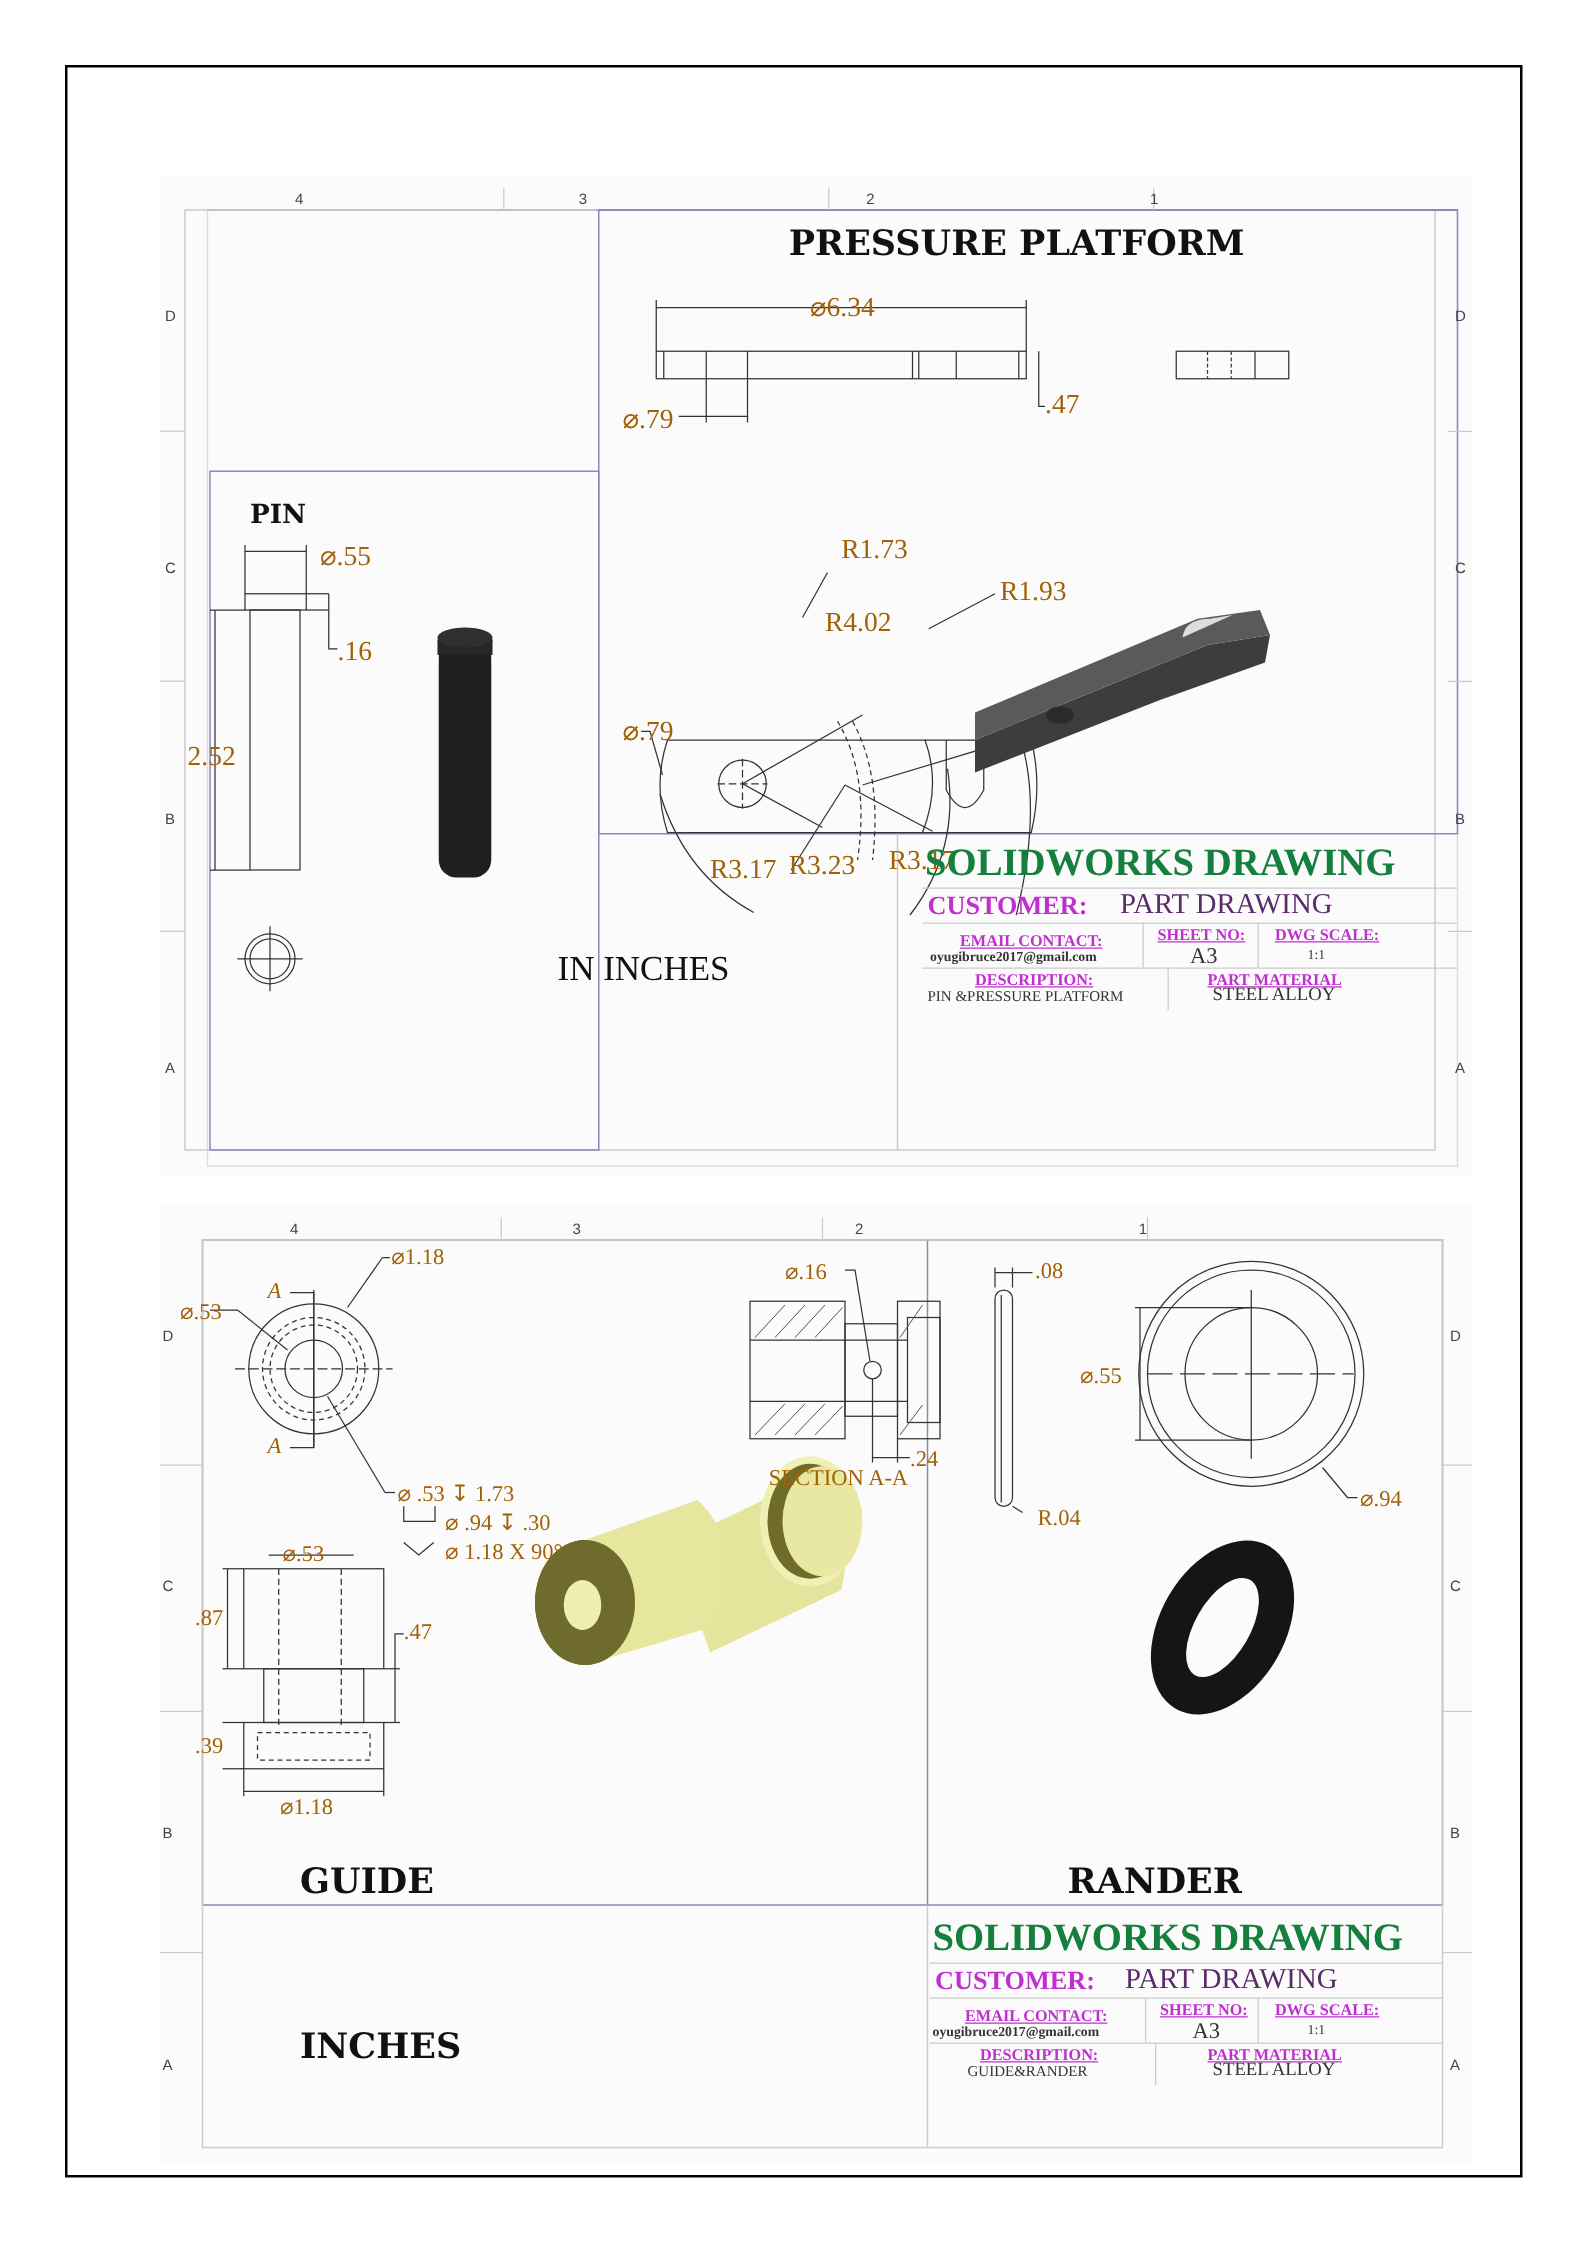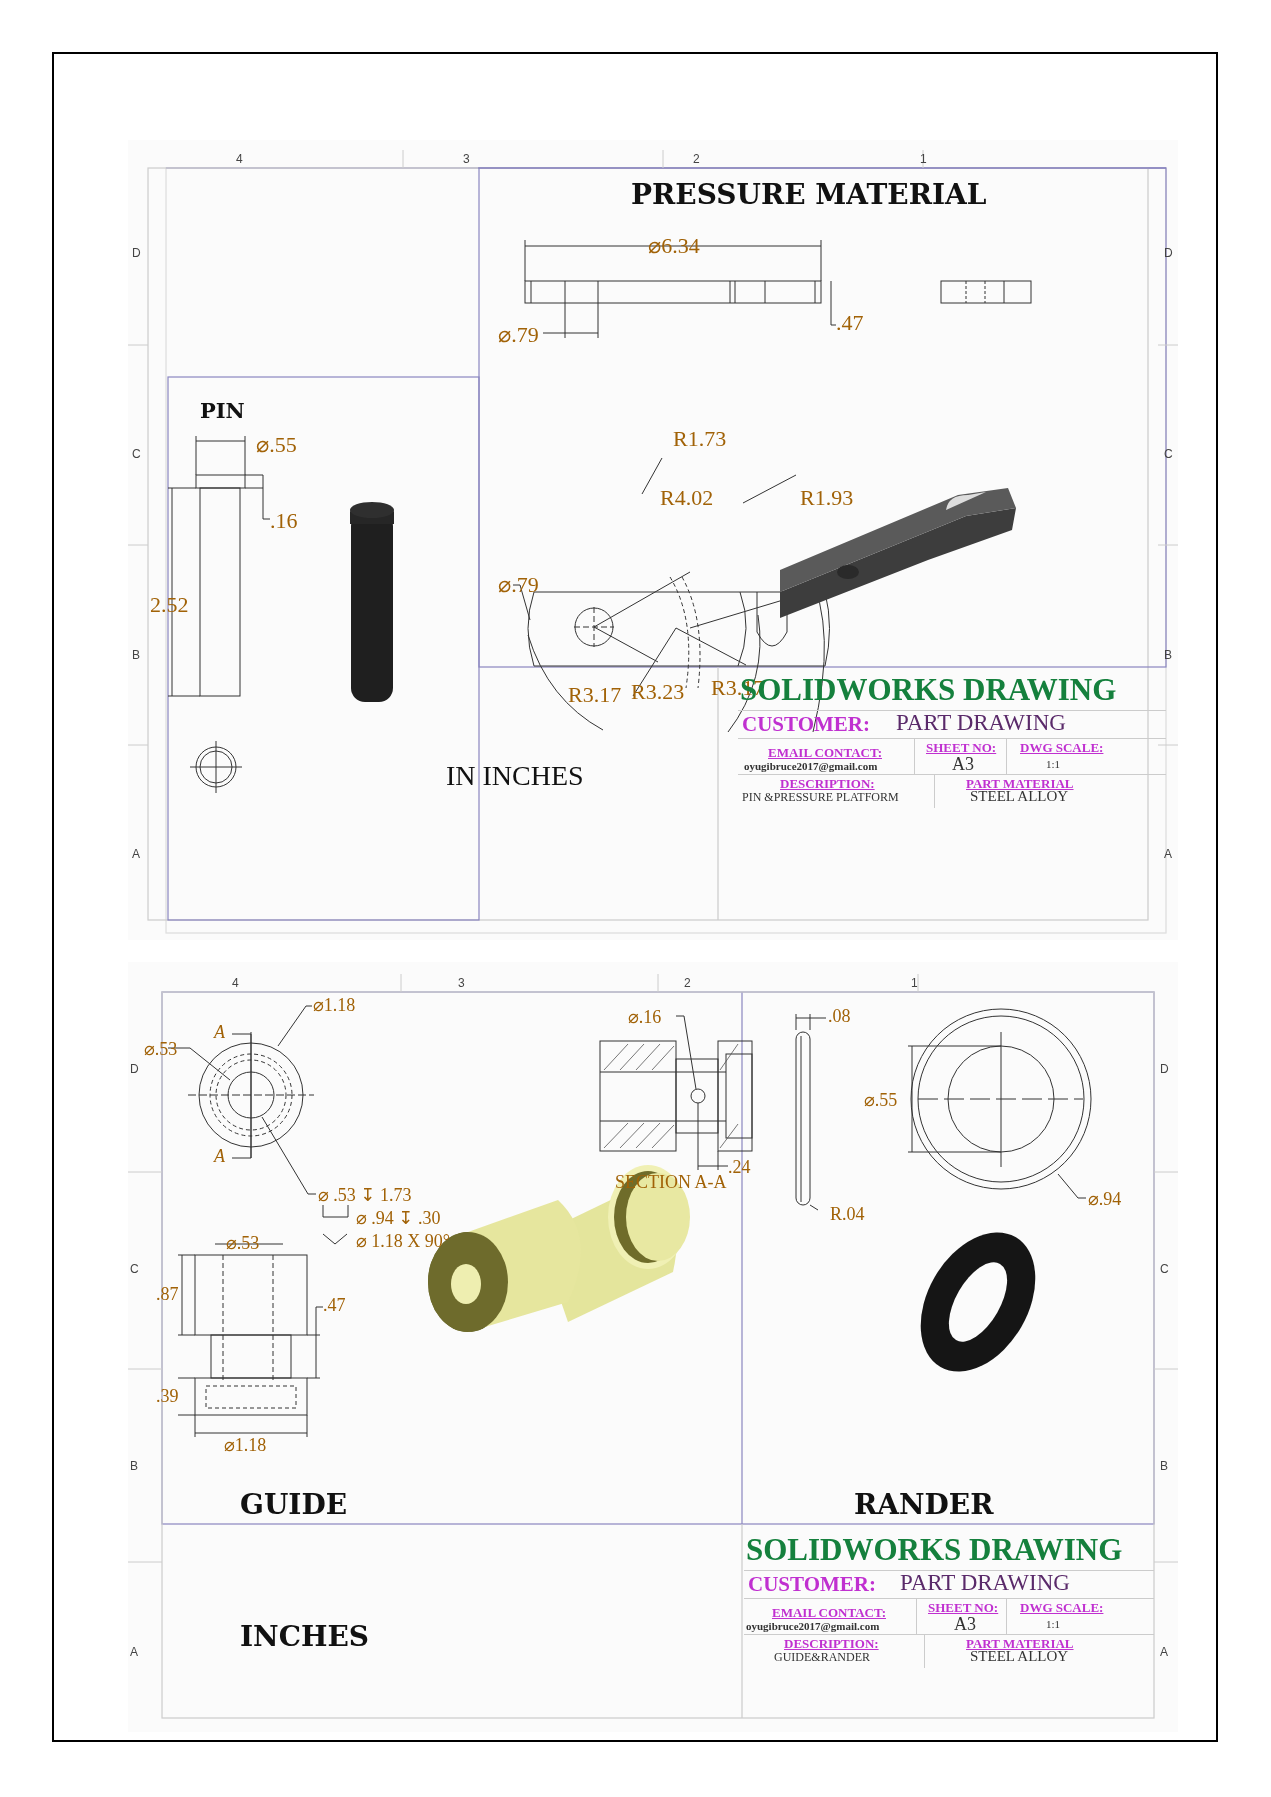--- a/index.html
+++ b/index.html
@@ -131,28 +131,28 @@
   <div class="zone" style="left:792px;top:12px;">1</div>
   <div class="zone" style="left:4px;top:106px;">D</div>
   <div class="zone" style="left:4px;top:307px;">C</div>
   <div class="zone" style="left:4px;top:508px;">B</div>
   <div class="zone" style="left:4px;top:707px;">A</div>
   <div class="zone" style="left:1036px;top:106px;">D</div>
   <div class="zone" style="left:1036px;top:307px;">C</div>
   <div class="zone" style="left:1036px;top:508px;">B</div>
   <div class="zone" style="left:1036px;top:707px;">A</div>
 
-  <div class="t title" style="left:503px;top:38px;font-size:28px;">PRESSURE MATERIAL</div>
+  <div class="t title" style="left:503px;top:38px;font-size:28px;">PRESSURE PLATFORM</div>
   <div class="t dim" style="left:520px;top:93px;">⌀6.34</div>
   <div class="t dim" style="left:370px;top:182px;">⌀.79</div>
   <div class="t dim" style="left:708px;top:170px;">.47</div>
   <div class="t dim" style="left:370px;top:432px;">⌀.79</div>
   <div class="t dim" style="left:545px;top:286px;">R1.73</div>
   <div class="t dim" style="left:532px;top:345px;">R4.02</div>
-  <div class="t dim" style="left:672px;top:345px;">R1.93</div>
+  <div class="t dim" style="left:672px;top:320px;">R1.93</div>
   <div class="t dim" style="left:440px;top:542px;">R3.17</div>
   <div class="t dim" style="left:503px;top:525px;margin-top:14px;">R3.23</div>
   <div class="t dim" style="left:583px;top:535px;">R3.17</div>
 
   <div class="t title" style="left:72px;top:258px;font-size:21px;">PIN</div>
   <div class="t dim" style="left:128px;top:292px;">⌀.55</div>
   <div class="t dim" style="left:142px;top:368px;">.16</div>
   <div class="t dim" style="left:22px;top:452px;">2.52</div>
 
   <div class="t title" style="left:318px;top:620px;font-size:28px;font-weight:normal;font-family:'Liberation Serif',serif;">IN INCHES</div>

